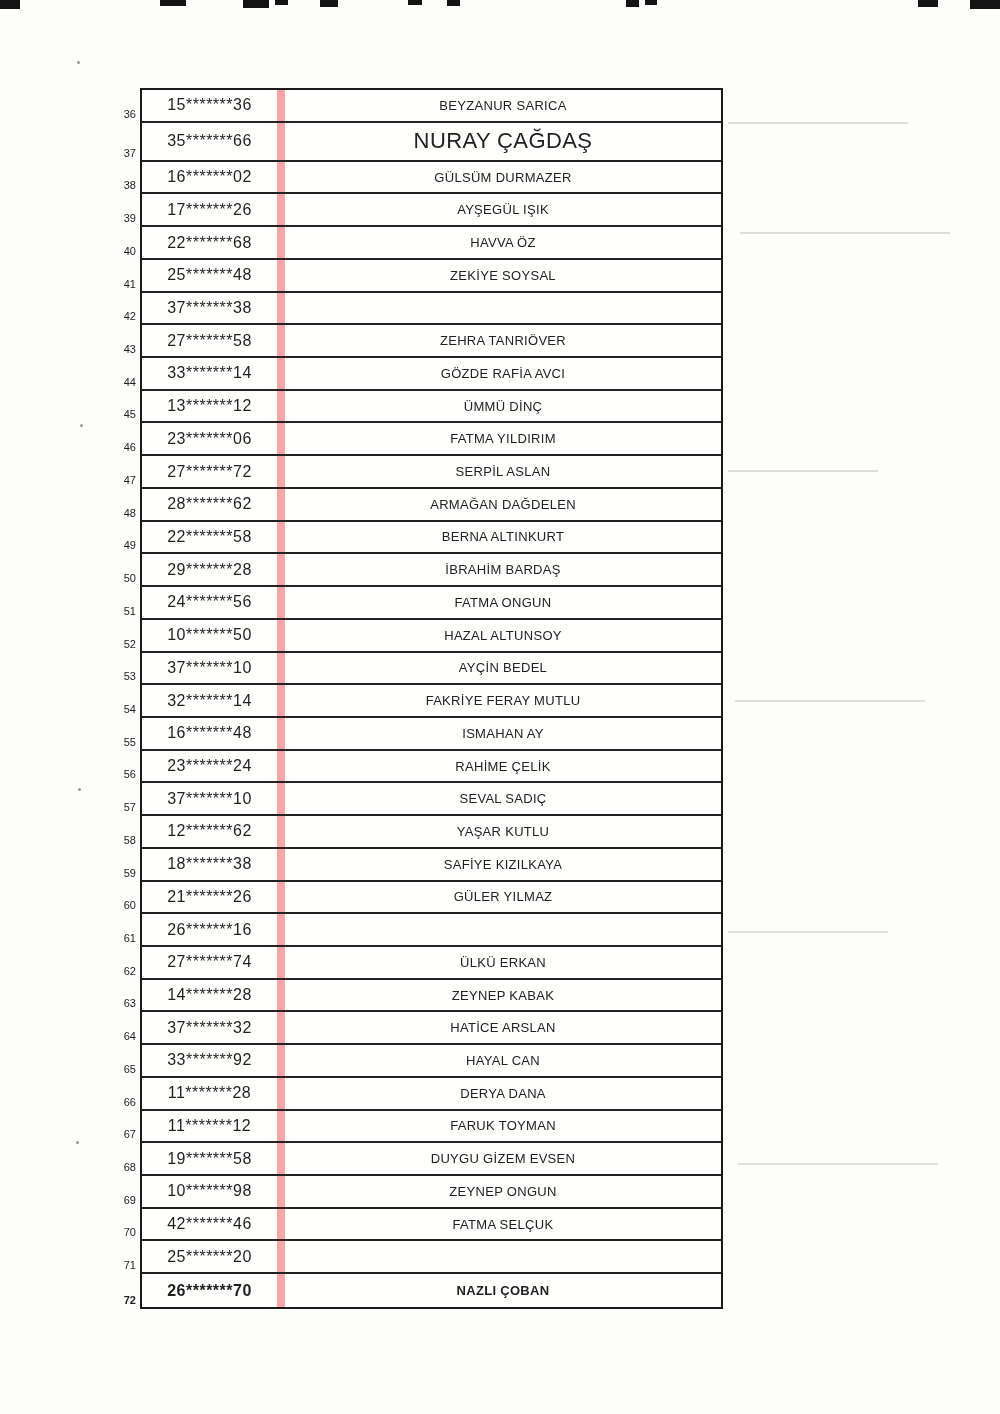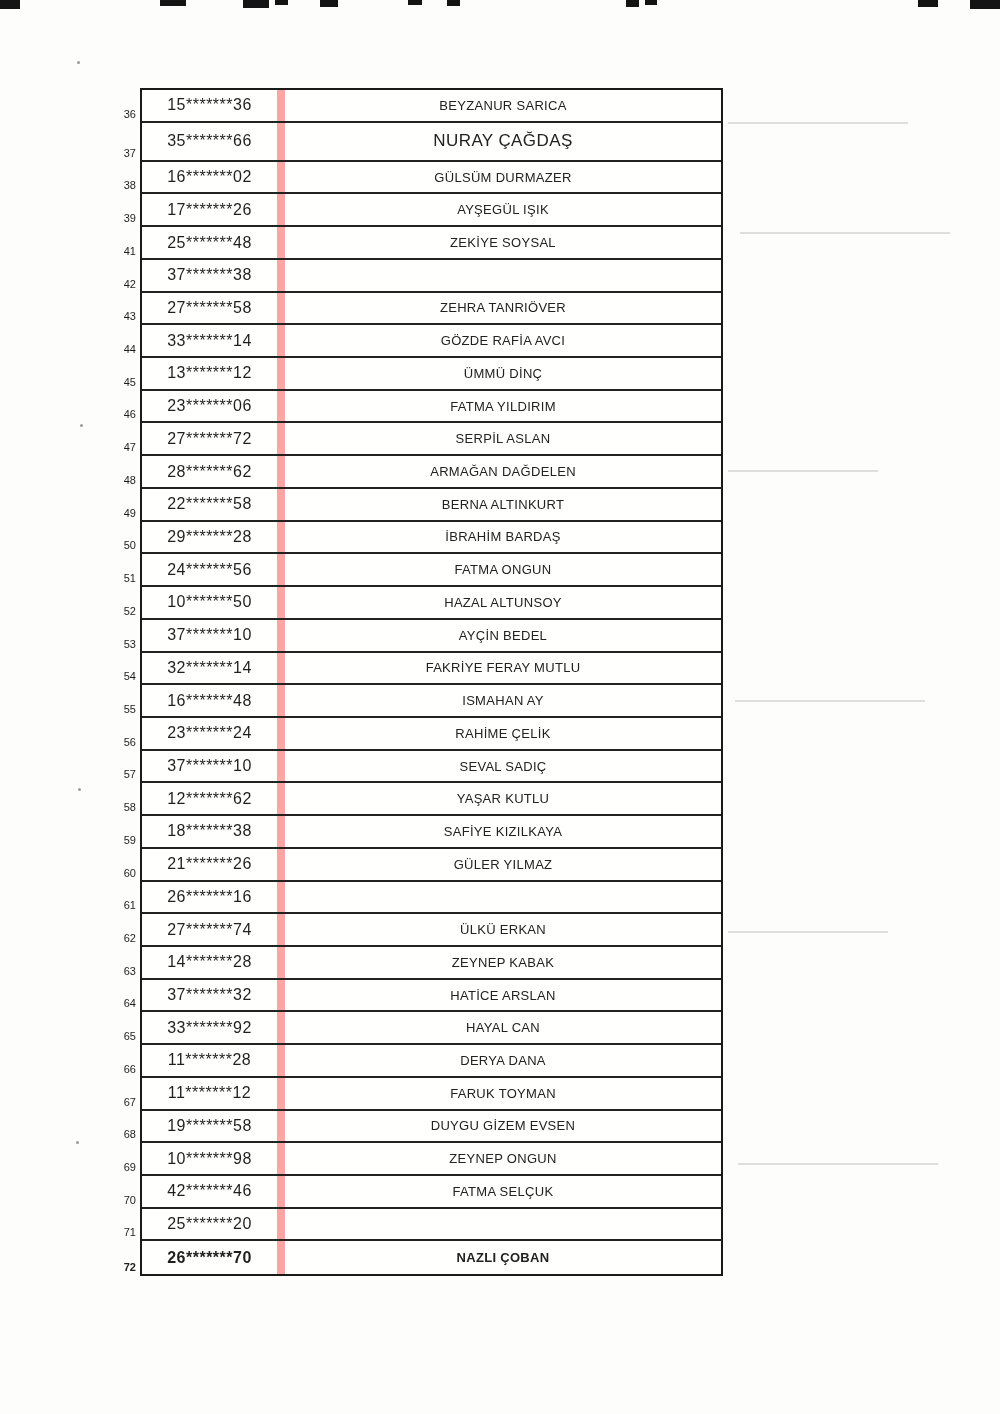--- a/index.html
+++ b/index.html
@@ -43,21 +43,21 @@
     white-space:nowrap;
   }
   .cell-name{
     flex:1;
     display:flex;align-items:center;justify-content:center;
     font-size:13px;
     letter-spacing:.3px;
     color:#222;
     white-space:nowrap;
   }
-  .row.tall .cell-name{font-size:17px;letter-spacing:.4px;}
+  .row.tall .cell-name{font-size:22px;letter-spacing:.4px;}
   .row-no{
     position:absolute;
     left:-36px;bottom:1px;
     width:30px;
     text-align:right;
     font-size:11px;
     color:#1d1d1d;
   }
   
   .ghost{position:absolute;height:2px;background:#c9c9c6;opacity:.6;}
@@ -110,20 +110,25 @@
     <div class="cell-id">16*******02</div>
     <div class="cell-name">GÜLSÜM DURMAZER</div>
   </div>
 
   <div class="row">
     <span class="row-no">39</span>
     <div class="cell-id">17*******26</div>
     <div class="cell-name">AYŞEGÜL IŞIK</div>
   </div>
 
+  <div class="row">
+    <span class="row-no">40</span>
+    <div class="cell-id">22*******68</div>
+    <div class="cell-name">HAVVA ÖZ</div>
+  </div>
 
   <div class="row">
     <span class="row-no">41</span>
     <div class="cell-id">25*******48</div>
     <div class="cell-name">ZEKİYE SOYSAL</div>
   </div>
 
   <div class="row">
     <span class="row-no">42</span>
     <div class="cell-id">37*******38</div>

